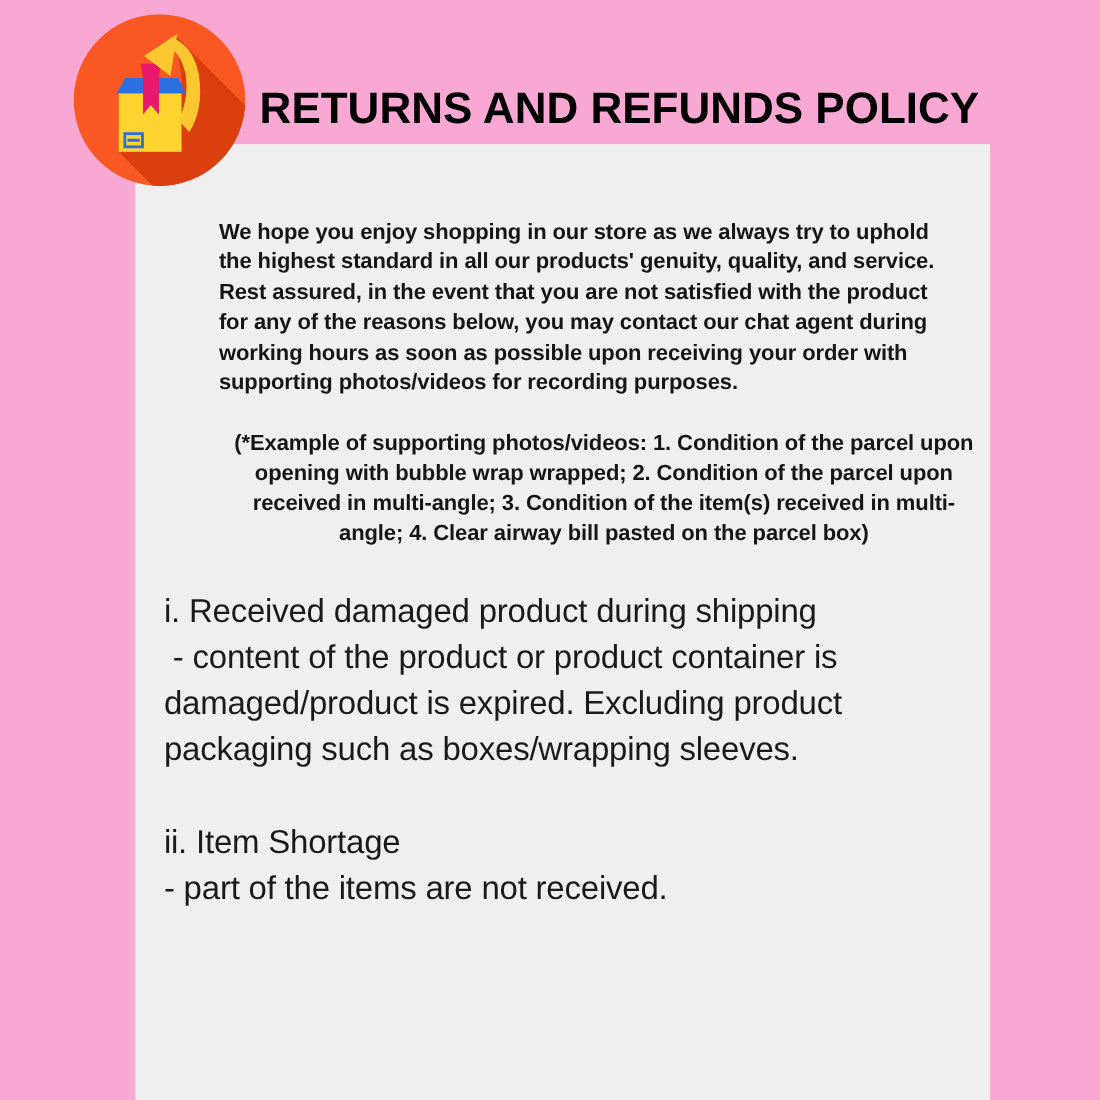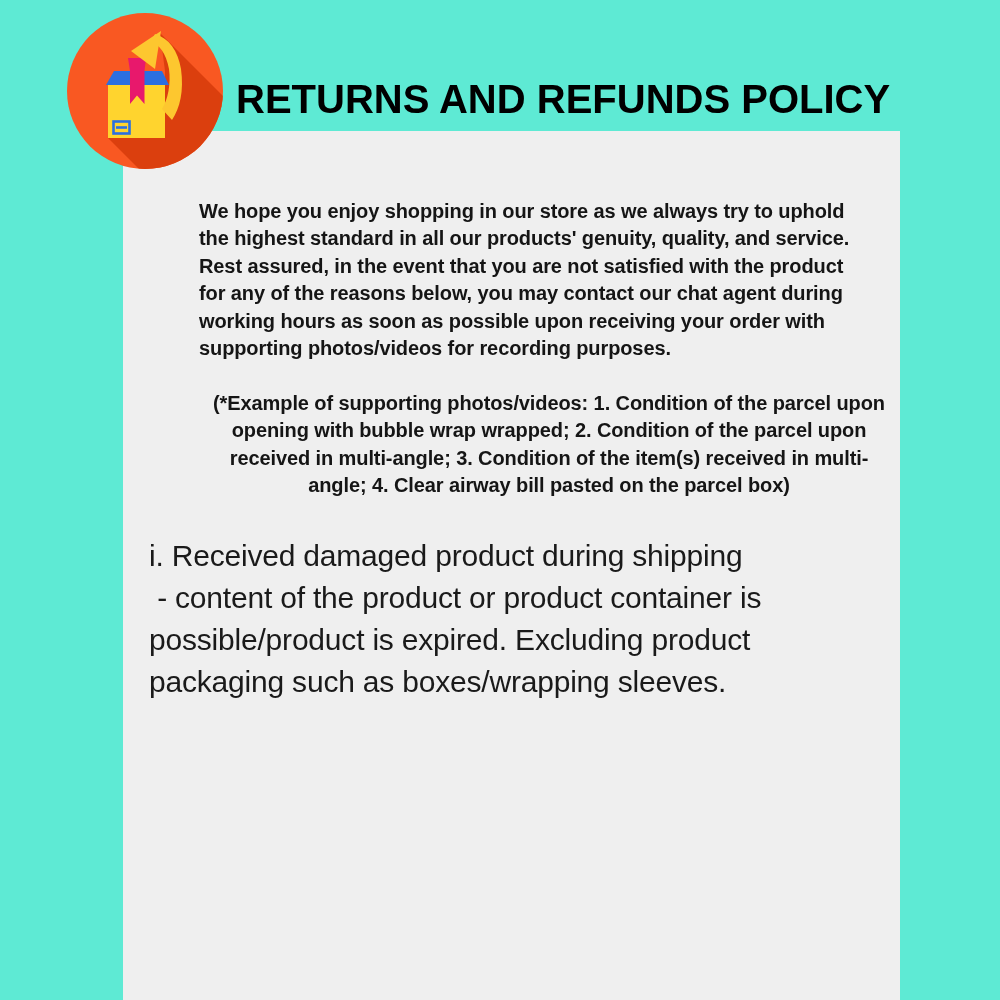--- a/index.html
+++ b/index.html
@@ -6,21 +6,21 @@
     margin: 0;
     padding: 0;
     width: 1000px;
     height: 1000px;
     overflow: hidden;
   }
   .page {
     position: relative;
     width: 1000px;
     height: 1000px;
-    background: #5eead4;
+    background: #f9a8d4;
     font-family: "Liberation Sans", sans-serif;
   }
   .panel {
     position: absolute;
     left: 123px;
     top: 131px;
     width: 777px;
     height: 869px;
     background: #efefef;
   }
@@ -108,18 +108,20 @@
 working hours as soon as possible upon receiving your order with
 supporting photos/videos for recording purposes.</p>
 
   <p class="bold-text example">(*Example of supporting photos/videos: 1. Condition of the parcel upon
 opening with bubble wrap wrapped; 2. Condition of the parcel upon
 received in multi-angle; 3. Condition of the item(s) received in multi-
 angle; 4. Clear airway bill pasted on the parcel box)</p>
 
   <p class="reason reason-1">i. Received damaged product during shipping
  - content of the product or product container is
-possible/product is expired. Excluding product
+damaged/product is expired. Excluding product
 packaging such as boxes/wrapping sleeves.</p>
 
+  <p class="reason reason-2">ii. Item Shortage
+- part of the items are not received.</p>
 
 
 </div>
 
 </body></html>

